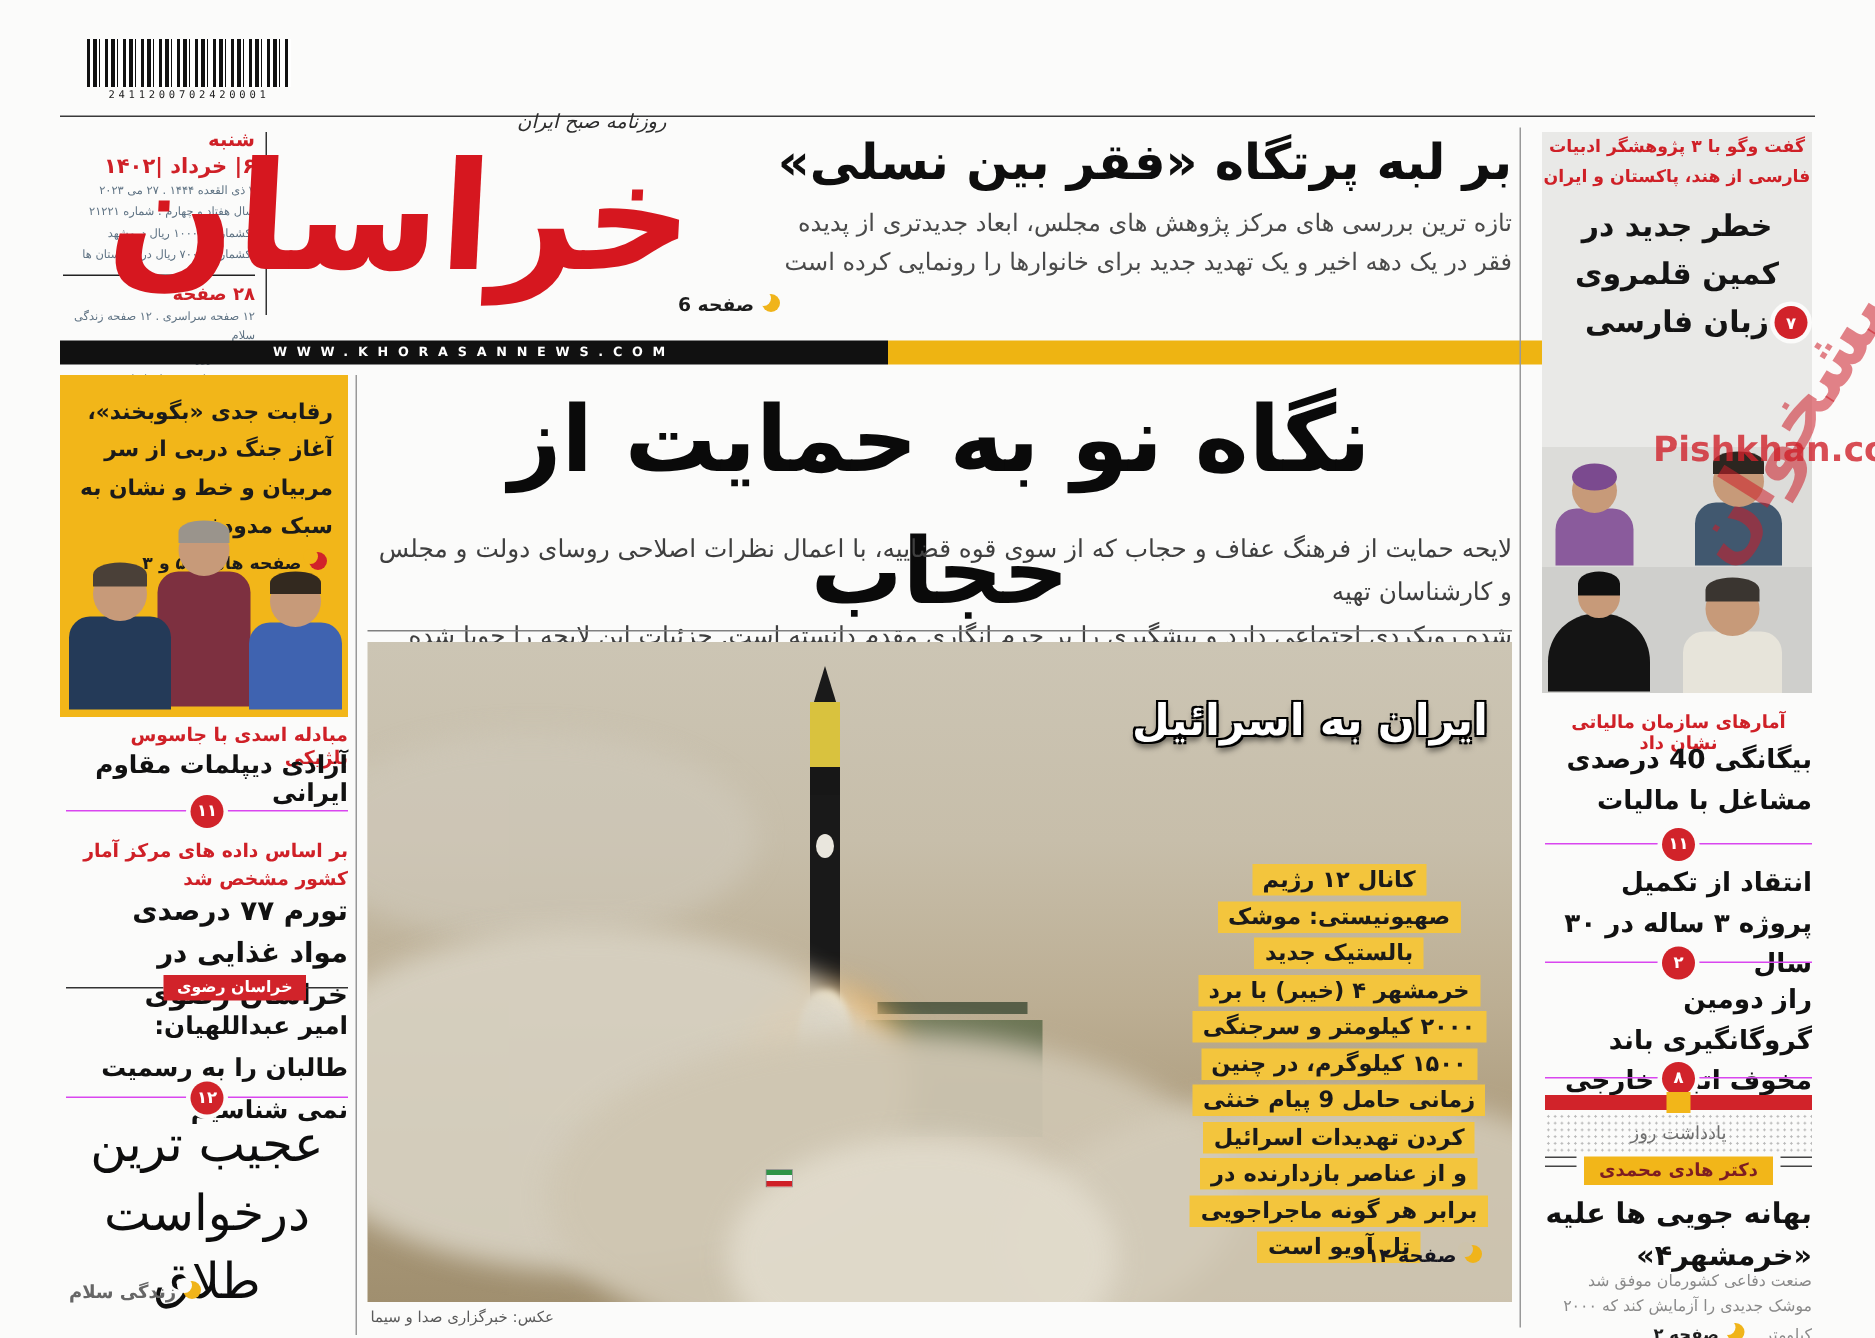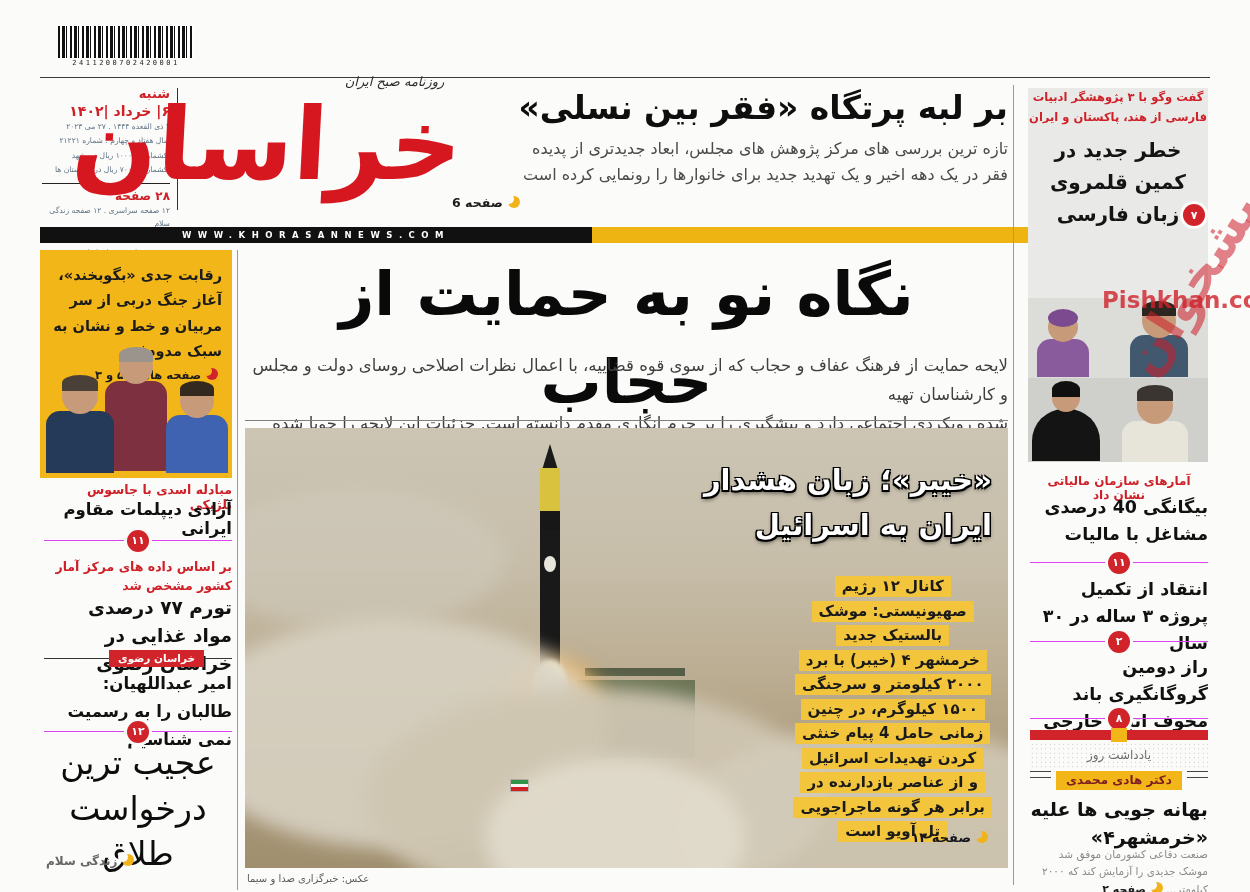--- a/index.html
+++ b/index.html
@@ -211,31 +211,30 @@
     <div class="abs missile-dot"></div>
     <div class="abs flame-glow"></div>
     <div class="abs flame-core"></div>
     <div class="abs blob b1"></div>
     <div class="abs blob b2"></div>
     <div class="abs blob b3"></div>
     <div class="abs blob b5"></div>
     <div class="abs flag"></div>
 
     <div class="abs ph-hl rtl">
-      <div>«خیبر»؛ زبان هشدار</div>
       <div>ایران به اسرائیل</div>
     </div>
     <div class="abs hl-list rtl">
       <span>کانال ۱۲ رژیم</span>
       <span>صهیونیستی: موشک</span>
       <span>بالستیک جدید</span>
       <span>خرمشهر ۴ (خیبر) با برد</span>
       <span>۲۰۰۰ کیلومتر و سرجنگی</span>
       <span>۱۵۰۰ کیلوگرم، در چنین</span>
-      <span>زمانی حامل 4 پیام خنثی</span>
+      <span>زمانی حامل 9 پیام خنثی</span>
       <span>کردن تهدیدات اسرائیل</span>
       <span>و از عناصر بازدارنده در</span>
       <span>برابر هر گونه ماجراجویی</span>
       <span>تل آویو است</span>
     </div>
     <div class="abs ph-pref rtl">
       <span class="crescent onphoto"></span><span>صفحه ۱۲</span>
     </div>
   </div>
   <div class="abs caption rtl">عکس: خبرگزاری صدا و سیما</div>

